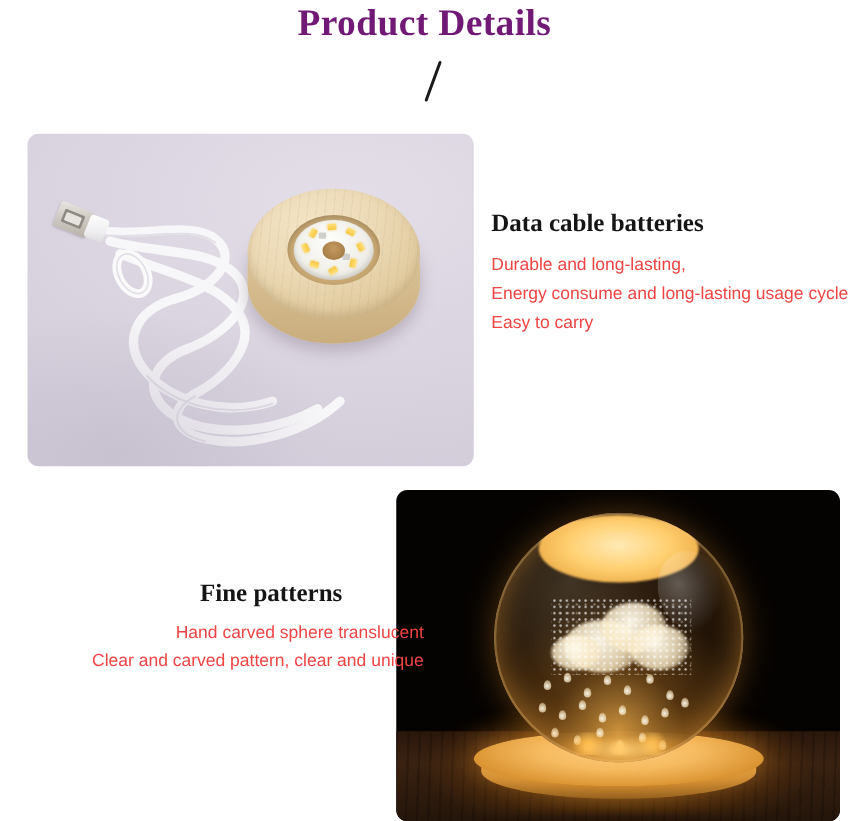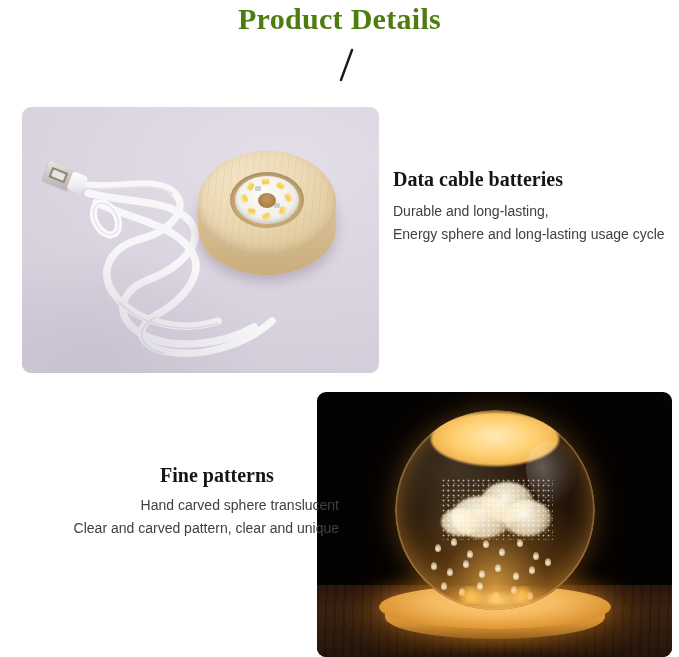--- a/index.html
+++ b/index.html
@@ -20,21 +20,21 @@
   .page-title {
     position: absolute;
     left: 0;
     top: 2px;
     width: 679px;
     text-align: center;
     font-family: "Liberation Serif", serif;
     font-weight: bold;
     font-size: 30px;
     letter-spacing: 0.3px;
-    color: #4d7c0f;
+    color: #701a75;
     line-height: 34px;
   }
   .title-slash {
     position: absolute;
     left: 334px;
     top: 48px;
     width: 26px;
     height: 34px;
   }
   .title-slash svg { display: block; }
@@ -331,21 +331,21 @@
     left: 0px; top: 494px;
     width: 307px;
     text-align: right;
     margin-left: 32px;
   }
   .text-block { position: absolute; }
   .text-block div {
     font-family: "Liberation Sans", sans-serif;
     font-size: 14px;
     line-height: 23px;
-    color: #404040;
+    color: #ef4444;
     white-space: nowrap;
   }
 </style>
 </head>
 <body>
 
 <div class="page-title">Product Details</div>
 
 <div class="title-slash">
   <svg width="26" height="34" viewBox="0 0 26 34" aria-hidden="true">
@@ -401,21 +401,22 @@
         <div class="led-hole"></div>
       </div>
     </div>
   </div>
 </div>
 
 <div class="headline" id="cable-heading">Data cable batteries</div>
 
 <div class="text-block" id="cable-body">
   <div>Durable and long-lasting,</div>
-  <div>Energy sphere and long-lasting usage cycle</div>
+  <div>Energy consume and long-lasting usage cycle</div>
+  <div>Easy to carry</div>
 </div>
 
 <div class="photo" id="photo-ball">
   <div class="ball-scene">
     <div class="table-wood"></div>
     <div class="glow-pool"></div>
 
     <div class="wood-stand">
       <div class="stand-side"></div>
       <div class="stand-top"></div>

